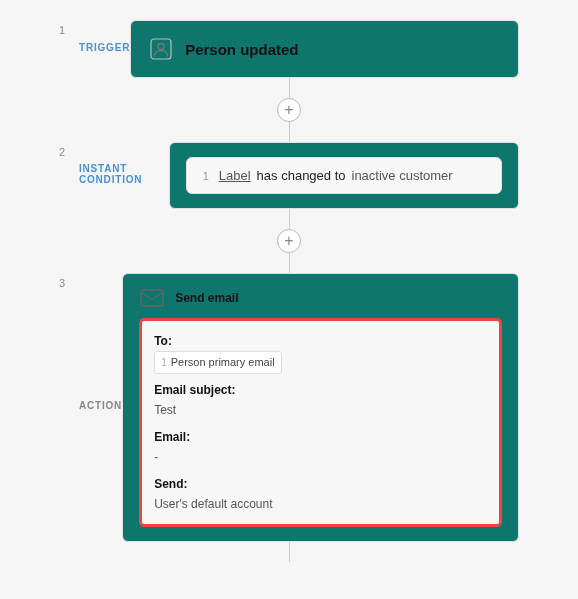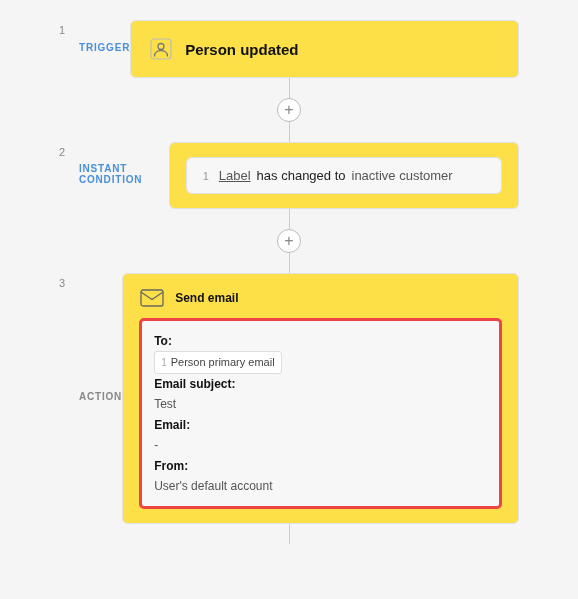--- a/index.html
+++ b/index.html
@@ -59,21 +59,21 @@
       align-self: center;
     }
     .step-label.action {
       color: #888;
     }
     .step-label.instant-condition {
       color: #4a90d9;
     }
 
     .card {
-      background: #fde047;
+      background: #0f766e;
       border: 1px solid #e0e0e0;
       border-radius: 6px;
       width: 100%;
       padding: 14px 16px;
     }
 
     
     .trigger-card {
       display: flex;
       align-items: center;
@@ -141,20 +141,21 @@
       border: 3px solid #ef4444;
       padding: 10px 12px;
       font-size: 12px;
       color: #333;
       line-height: 1.7;
     }
     .detail-label {
       font-weight: 700;
       color: #111;
       display: block;
+      margin-top: 6px;
     }
     .detail-label:first-child { margin-top: 0; }
     .detail-value {
       color: #555;
       display: block;
     }
     .detail-tag {
       display: inline-flex;
       align-items: center;
       background: #fff;
@@ -285,21 +286,21 @@
             <span class="detail-value">
               <span class="detail-tag">
                 <span class="detail-tag-num">1</span>
                 <span>Person primary email</span>
               </span>
             </span>
             <span class="detail-label">Email subject:</span>
             <span class="detail-value">Test</span>
             <span class="detail-label">Email:</span>
             <span class="detail-value">-</span>
-            <span class="detail-label">From:</span>
+            <span class="detail-label">Send:</span>
             <span class="detail-value">User's default account</span>
           </div>
         </div>
       </div>
     </div>
   </div>
 
   <div class="connector">
     <div class="connector-line"></div>
   </div>

